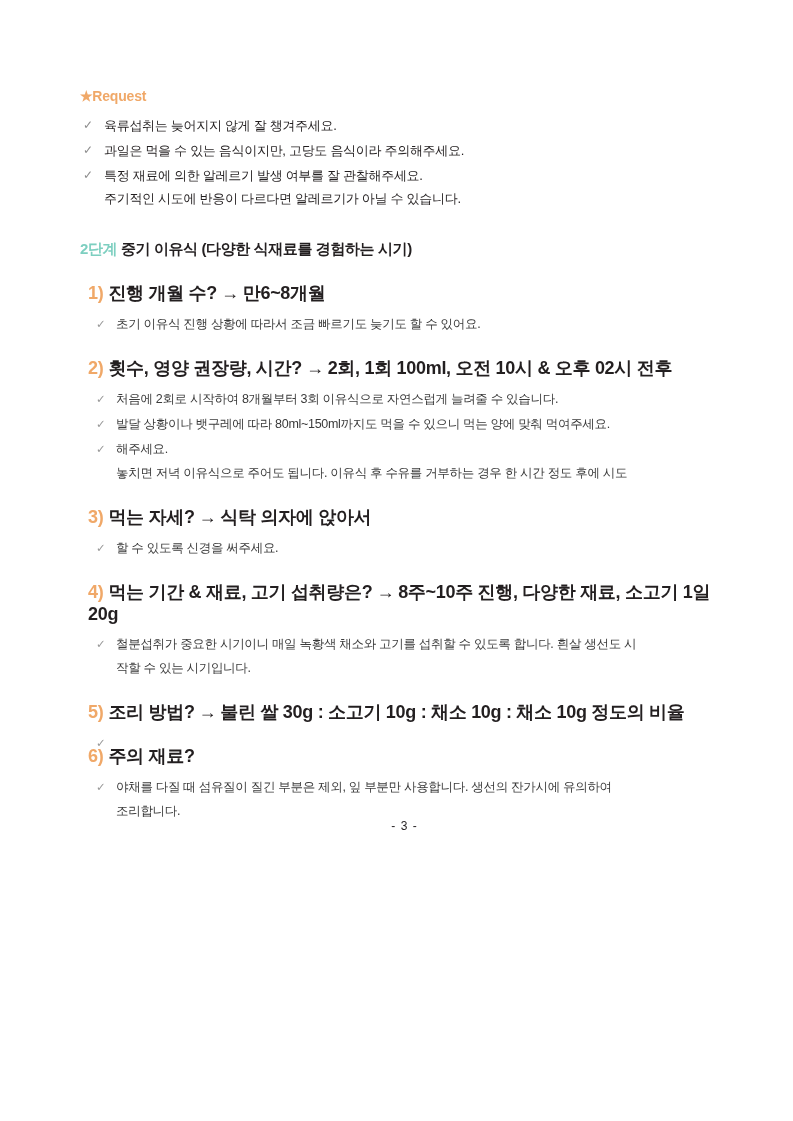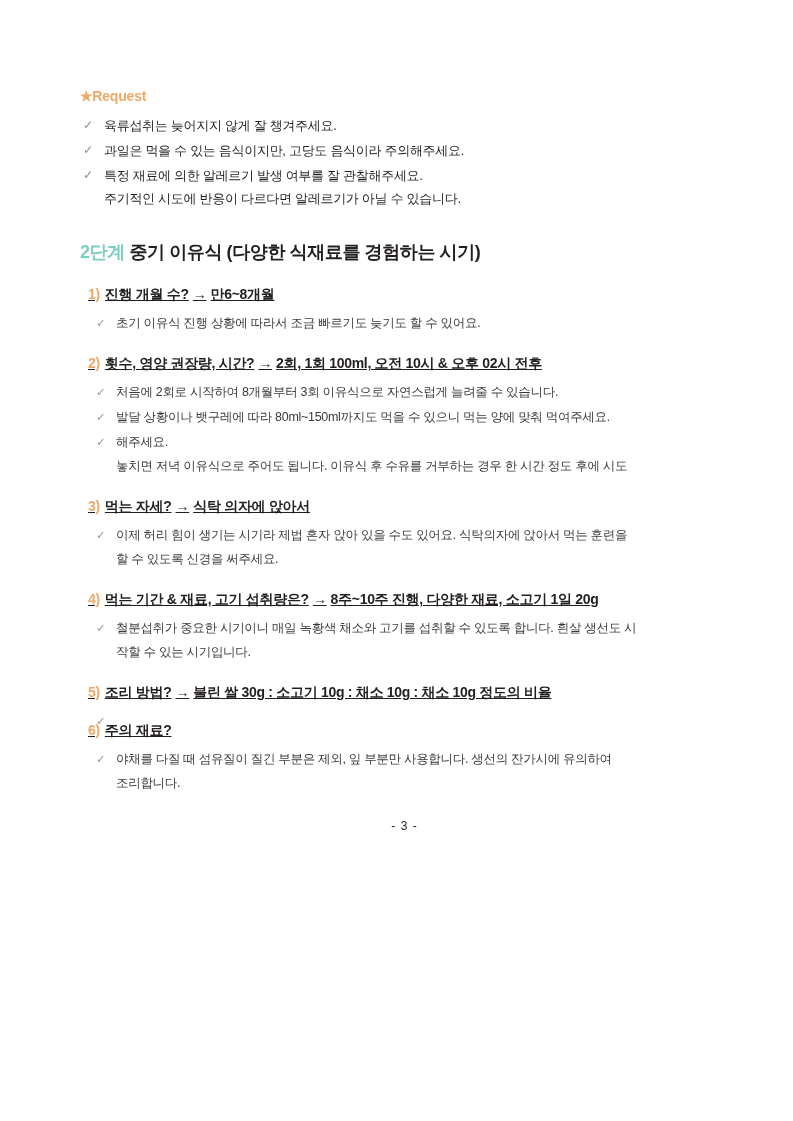--- a/index.html
+++ b/index.html
@@ -50,40 +50,39 @@
     left: 3px;
     top: 0;
     color: #8e8e8e;
     font-size: 12px;
   }
   ul.checklist li .cont-line {
     display: block;
     padding-left: 0;
   }
   .step-heading {
-    font-size: 18px;
+    font-size: 15px;
     font-weight: bold;
     letter-spacing: -0.4px;
     margin: 30px 0 22px 0;
     color: #231f20;
   }
   .step-heading .step-num {
     color: #7dcfc0;
   }
   .qa-block {
     margin-bottom: 20px;
   }
   .qa-question {
-    font-size: 14px;
+    font-size: 18px;
     font-weight: bold;
     letter-spacing: -0.3px;
     margin: 0 0 7px 0;
     padding-left: 8px;
     color: #231f20;
-    text-decoration: underline;
   }
   .qa-question .q-num {
     color: #f0a868;
     margin-right: 5px;
   }
   .qa-question .arrow {
     margin: 0 4px;
   }
   ul.sublist {
     list-style: none;
@@ -181,21 +180,20 @@
     </ul>
   </div>
 
   <div class="qa-block">
     <div class="qa-question">
       <span class="q-num">3)</span><span>먹는 자세?</span><span class="arrow">→</span><span>식탁 의자에 앉아서</span>
     </div>
     <ul class="sublist">
       <li>
         <span class="check">✓</span>
-        <span>이제 허리 힘이 생기는 시기라 제법 혼자 앉아 있을 수도 있어요. 식탁의자에 앉아서 먹는 훈련을</span>
         <span class="wrap-line">할 수 있도록 신경을 써주세요.</span>
       </li>
     </ul>
   </div>
 
   <div class="qa-block">
     <div class="qa-question">
       <span class="q-num">4)</span><span>먹는 기간 &amp; 재료, 고기 섭취량은?</span><span class="arrow">→</span><span>8주~10주 진행, 다양한 재료, 소고기 1일 20g</span>
     </div>
     <ul class="sublist">

